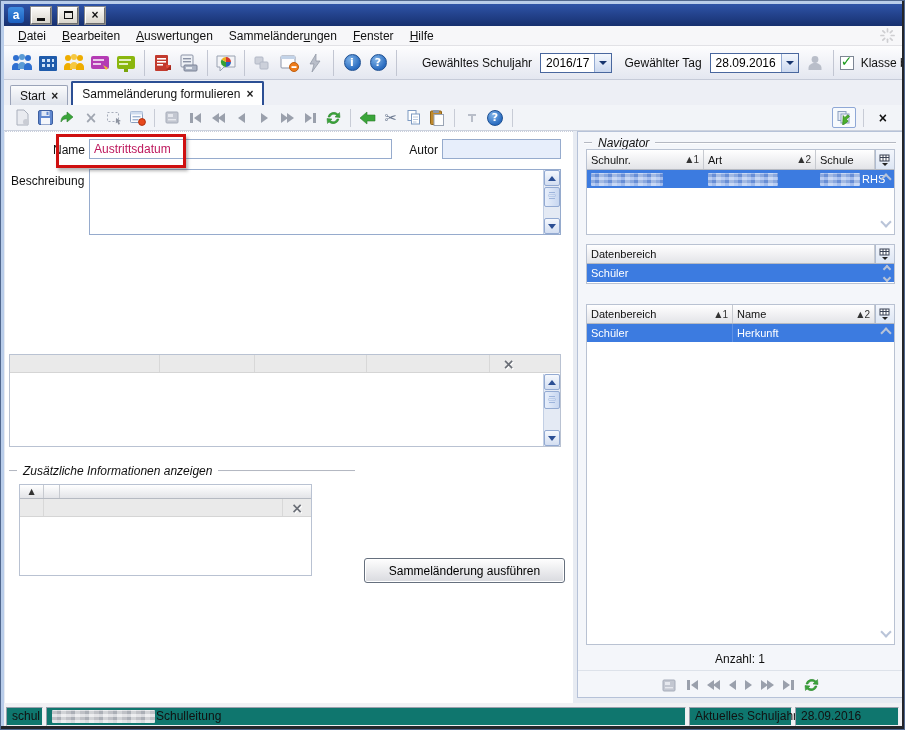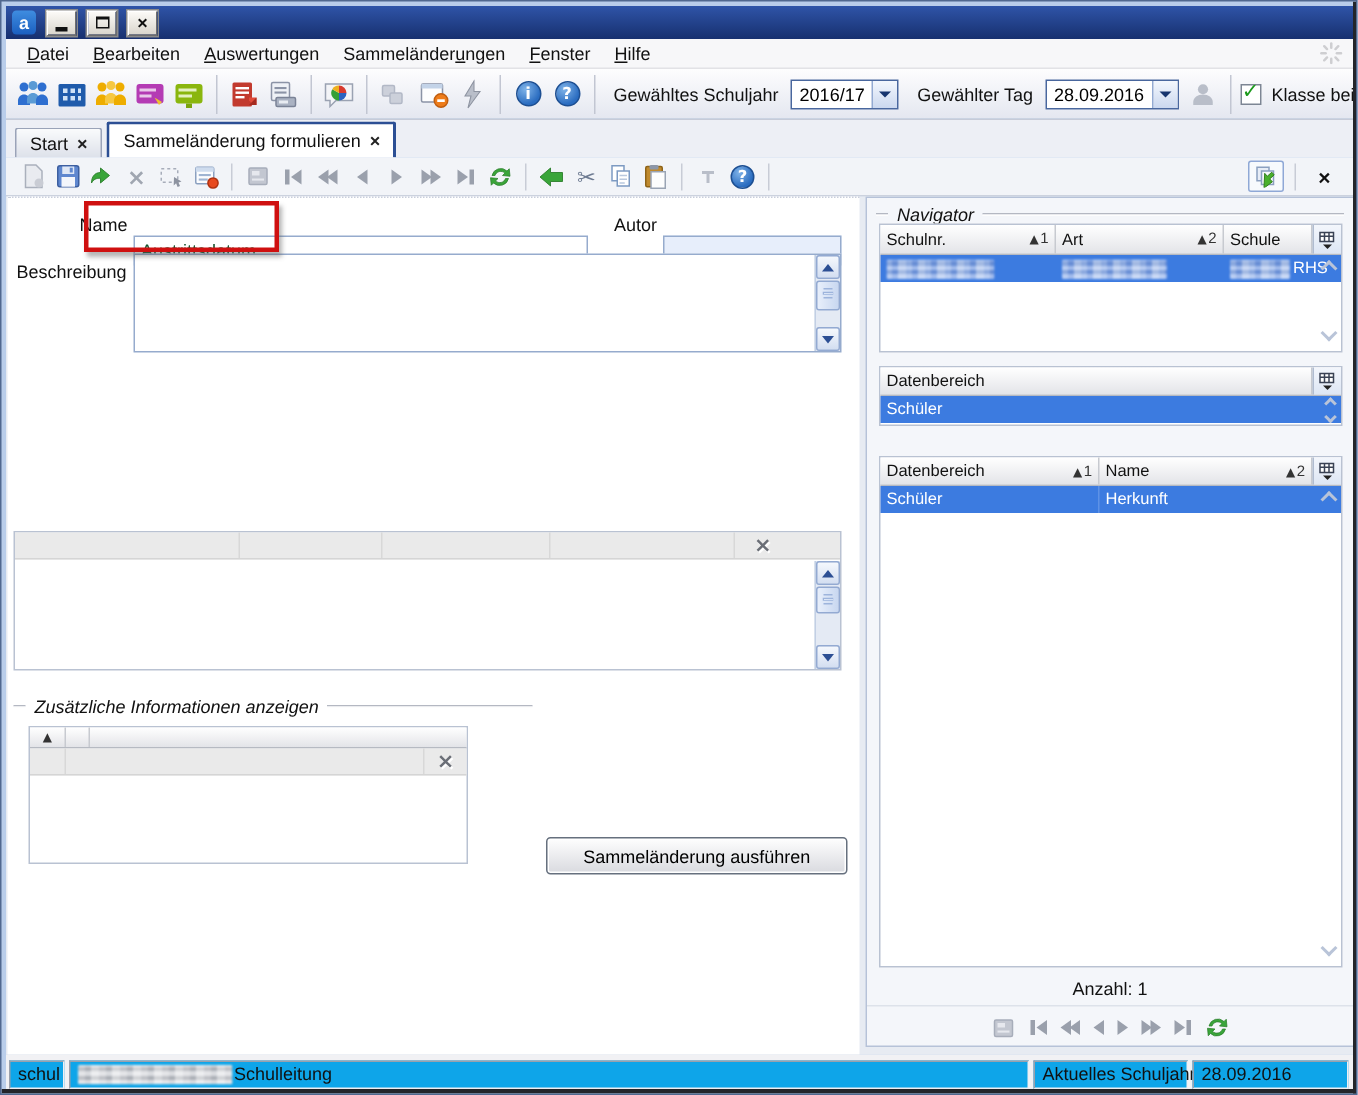--- a/index.html
+++ b/index.html
@@ -104,21 +104,21 @@
 
   
   .content { left:3px; top:130px; width:899px; height:572px; background:#e7ebf2; }
   .left-panel { position:absolute; left:1px; top:0; width:568px; height:572px; background:#fff; border-top:1px dotted #c9cedb; }
   .right-panel { position:absolute; left:573px; top:0; width:326px; height:567px; background:#f4f6fa; border:1px solid #b6c2d8; }
 
   
   .flabel { position:absolute; color:#111; }
   .tinput {
     position:absolute; height:20px; border:1px solid #96abcd; background:#fff;
-    font-family:"Liberation Sans",sans-serif; font-size:12px; color:#14532d; padding:0 4px;margin-top:18px;
+    font-family:"Liberation Sans",sans-serif; font-size:12px; color:#be185d; padding:0 4px;
   }
   .tinput.disabled { background:#e7eefb; }
   .txtarea { position:absolute; background:#fff; border:1px solid #96abcd; }
 
   
   .sbar { position:absolute; width:17px; background:#e4eaf4; border-left:1px solid #c2cfe4; }
   .sbtn { position:absolute; left:0; width:16px; height:16px;
     background:linear-gradient(#f5f8fd,#d3def1); border:1px solid #93aad2; border-radius:2px;
     display:flex; align-items:center; justify-content:center; }
   .sbtn .up { width:0;height:0;border-bottom:5px solid #2c4f94;border-left:4px solid transparent;border-right:4px solid transparent; }
@@ -172,21 +172,21 @@
     background-image:
       repeating-linear-gradient(0deg, rgba(255,255,255,.5) 0 3px, rgba(0,0,0,.05) 3px 6px),
       repeating-linear-gradient(90deg,#c9cbd1 0 5px,#b4b8c0 5px 9px,#dcdee2 9px 14px);
   }
 
   
   .annot { position:absolute; border:3px solid #cf1010; box-shadow:2px 3px 3px rgba(90,90,90,.45); z-index:40; }
 
   
   .statusbar { left:3px; top:702px; width:899px; height:25px; background:#f1f1f4; display:flex; align-items:center; }
-  .scell { height:19px; margin-top:1px; background:#0ea5e9; border:1px solid; border-color:#9aa0ac #eeeef2 #eeeef2 #9aa0ac;
+  .scell { height:19px; margin-top:1px; background:#0f766e; border:1px solid; border-color:#9aa0ac #eeeef2 #eeeef2 #9aa0ac;
            display:flex; align-items:center; padding:0 5px; white-space:nowrap; color:#111; }
 
   .dark-bottom { left:0; right:0; bottom:0; height:3px; background:#23252a; }
   .dark-right { top:0; right:0; width:2px; height:730px; background:#23252a; }
 
   svg { display:block; }
 </style>
 </head>
 <body>
 
@@ -344,21 +344,21 @@
   </span>
   <span class="tbsep"></span>
   <span class="icon24">
       <span class="circle-ic">i</span>
     </span>
   <span class="icon24">
       <span class="circle-ic">?</span>
     </span>
   <span class="tbsep"></span>
 
-  <span class="lab" style="margin-left:6px">Gewähltes Schuljahr</span>
+  <span class="lab" style="margin-left:19px">Gewähltes Schuljahr</span>
   <span class="combo" style="margin-left:6px">
     <span class="val" style="min-width:52px">2016/17</span>
     <span class="cbtn">
         <span class="tri-dn-blue"></span>
       </span>
   </span>
   <span class="lab" style="margin-left:10px">Gewählter Tag</span>
   <span class="combo" style="margin-left:6px">
     <span class="val" style="min-width:70px">28.09.2016</span>
     <span class="cbtn">

